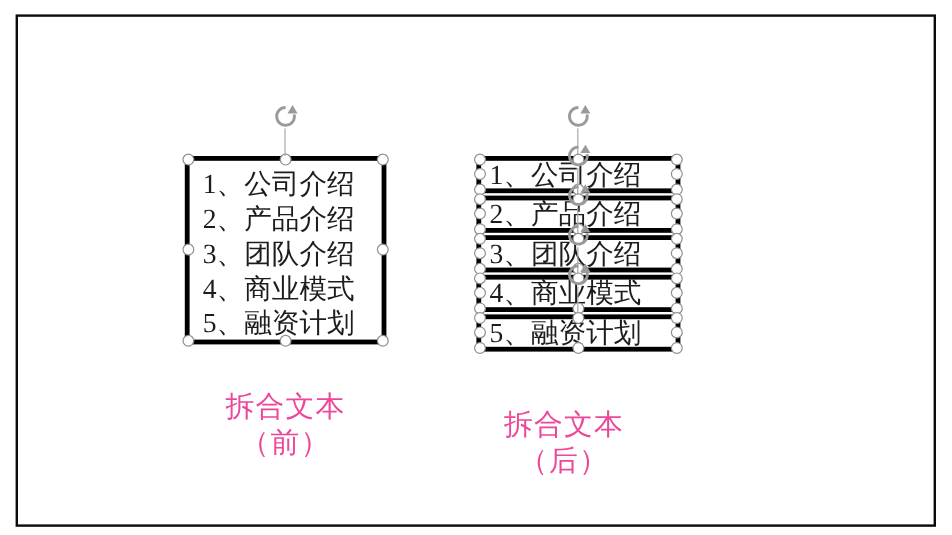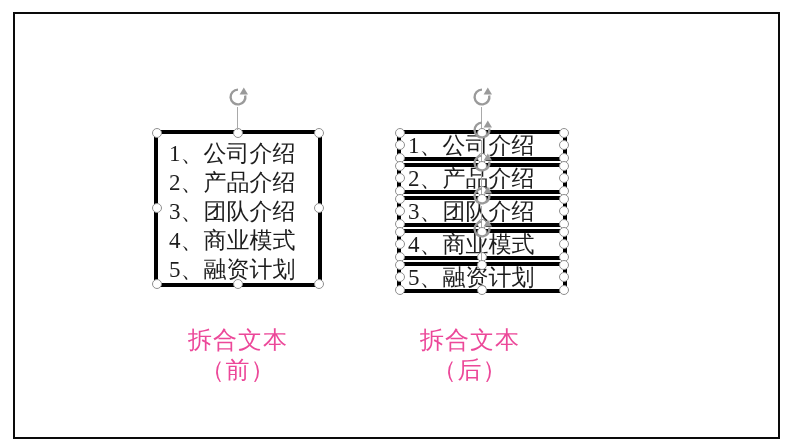--- a/index.html
+++ b/index.html
@@ -144,14 +144,14 @@
   <div class="handle h-tl"></div>
       <div class="handle h-tm"></div>
       <div class="handle h-tr"></div>
       <div class="handle h-ml"></div>
       <div class="handle h-mr"></div>
       <div class="handle h-bl"></div>
       <div class="handle h-bm"></div>
       <div class="handle h-br"></div>
     </div>
 
-  <div class="caption" style="left:386px;width:168px;">拆合文本（后）</div>
+  <div class="caption" style="left:386px;width:168px;margin-top:15px;">拆合文本（后）</div>
 </div>
 
 </body></html>

